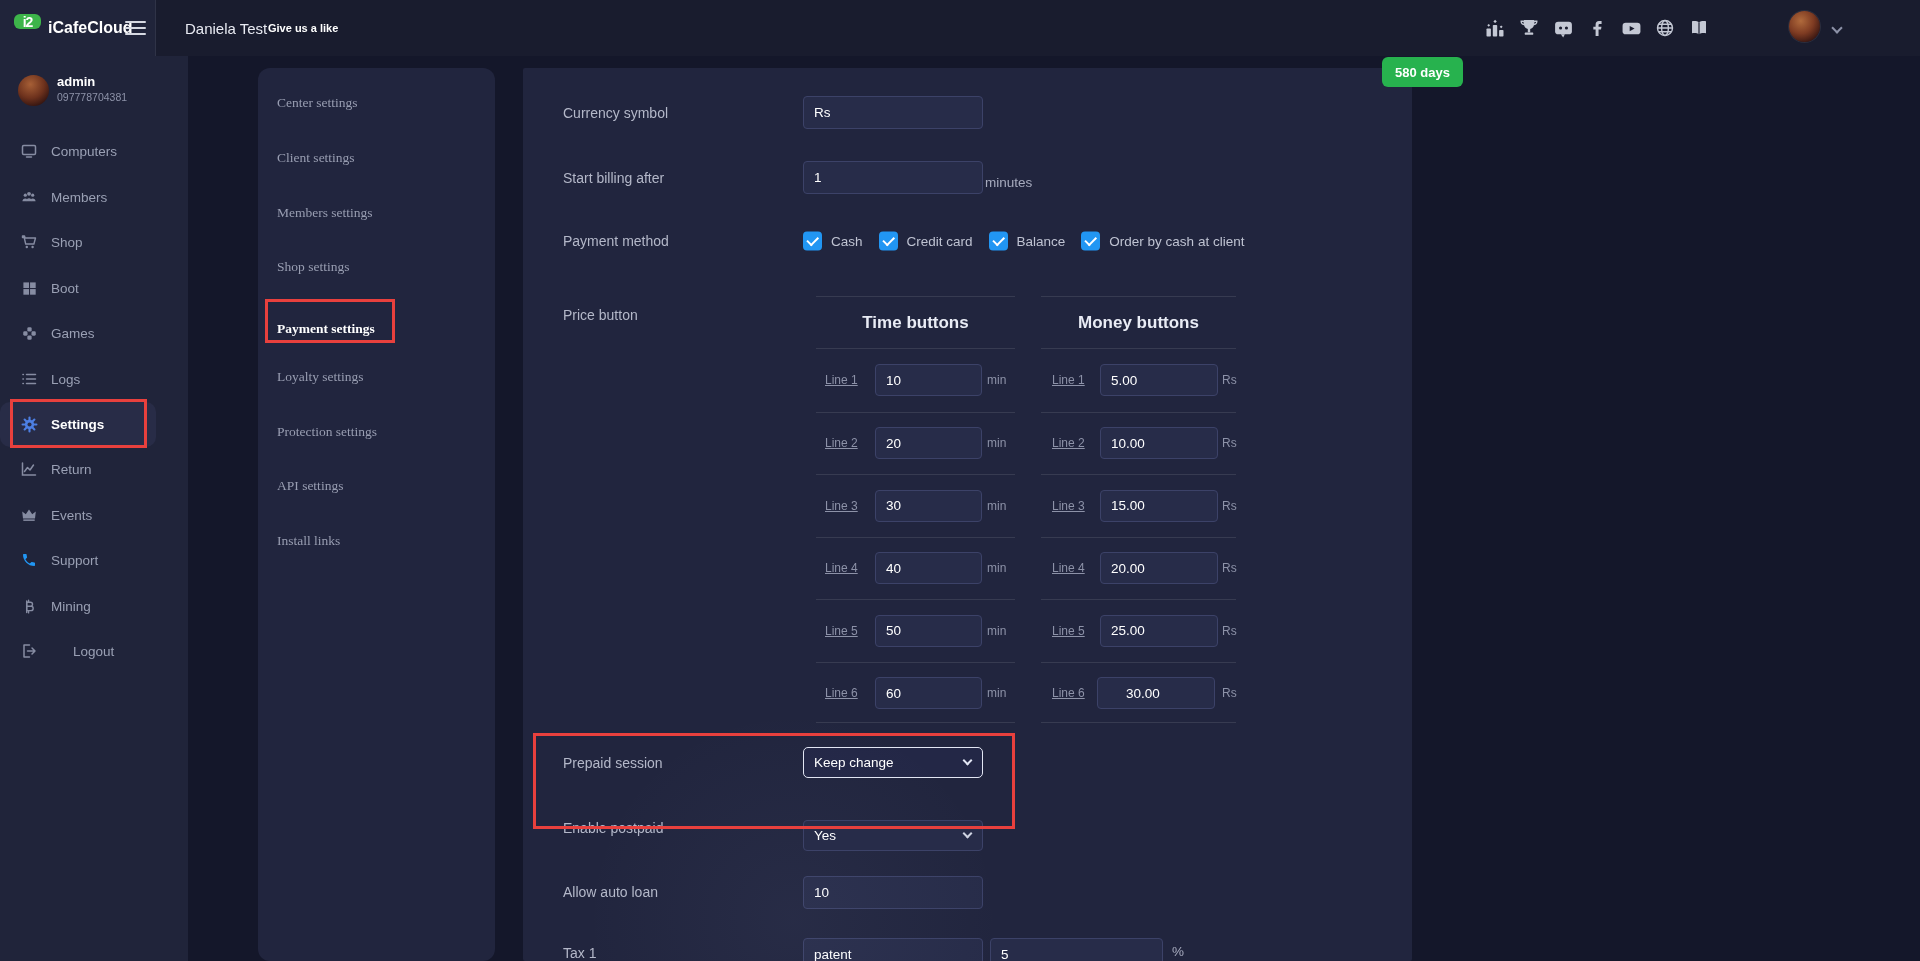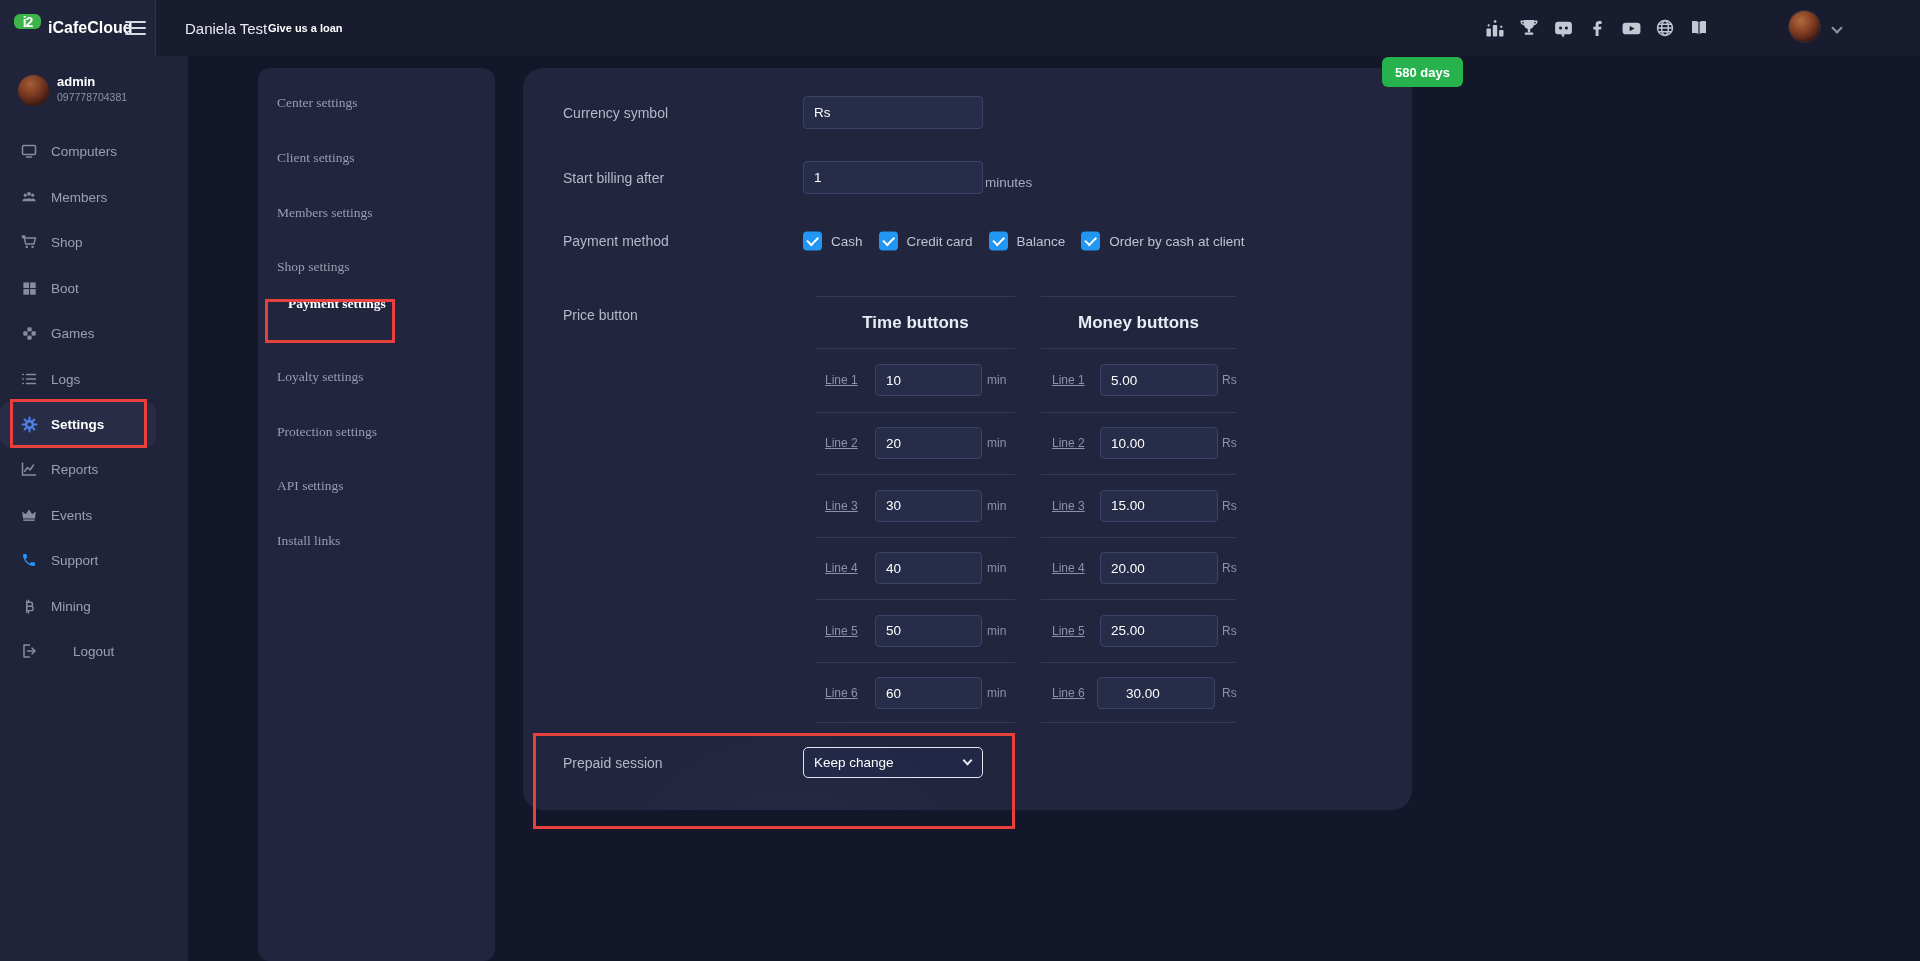--- a/index.html
+++ b/index.html
@@ -40,21 +40,21 @@
   .s-item{position:absolute;left:0;width:156px;height:34px;display:flex;align-items:center;gap:13px;padding-left:20px;
           color:var(--muted);font-size:13.5px;cursor:default;}
   .s-item .icn{width:18px;height:18px;display:flex;align-items:center;justify-content:center;color:#868ca2;flex:0 0 18px;}
   .s-item.active{color:#fff;font-weight:bold;}
 
   
   .nav-panel{position:absolute;left:258px;top:68px;width:237px;height:893px;background:var(--panel);border-radius:12px;z-index:5;}
   .n-item{position:absolute;left:19px;height:32px;display:flex;align-items:center;color:#999eb2;font-size:13.5px;font-family:Liberation Serif, serif;}
   .n-item.active{color:#fff;font-weight:bold;}
 
-  .main-panel{position:absolute;left:523px;top:68px;width:889px;height:742px;background:var(--panel);border-radius:20px;overflow:hidden;z-index:5;}
+  .main-panel{position:absolute;left:523px;top:68px;width:889px;height:893px;background:var(--panel);border-radius:2px;overflow:hidden;z-index:5;}
   .main-panel::after{content:"";position:absolute;left:60px;top:640px;width:420px;height:420px;border-radius:50%;
           background:radial-gradient(circle,rgba(160,170,220,.05),rgba(160,170,220,0) 70%);pointer-events:none;}
 
   .row-label{position:absolute;left:40px;transform:translateY(-50%);color:var(--label);font-size:14px;white-space:nowrap;}
   .suffix{position:absolute;transform:translateY(-50%);color:#a7abbe;font-size:13.5px;}
   .txt{position:absolute;height:33px;background:var(--input-bg);border:1px solid var(--input-border);border-radius:4px;
        color:#fff;font-size:13.5px;padding:0 10px;font-family:inherit;outline:none;}
 
   
   .cb-row{position:absolute;left:280px;top:173px;transform:translateY(-50%);display:flex;gap:16px;align-items:center;}
@@ -96,21 +96,21 @@
   <div class="topbar">
     <div class="topbar-corner"></div>
     <div class="logo-mark">i2</div>
     <div class="brand">iCafeCloud</div>
     <div class="burger">
         <i></i>
         <i></i>
         <i></i>
       </div>
     <div class="center-name">Daniela Test</div>
-    <div class="like-label">Give us a loan</div>
+    <div class="like-label">Give us a like</div>
     <div class="days-badge">580 days</div>
     <div class="top-icons" id="top-icons">
         <span class="ticon">
           <svg viewBox="0 0 20 20" width="20" height="20" fill="currentColor">
             <rect x="1.5" y="10.5" width="4.4" height="8" rx=".8"></rect>
             <rect x="7.8" y="7" width="4.4" height="11.5" rx=".8"></rect>
             <rect x="14.1" y="12" width="4.4" height="6.5" rx=".8"></rect>
             <rect x="2.7" y="6.3" width="2" height="2" transform="rotate(45 3.7 7.3)"></rect>
             <rect x="8.9" y="2.2" width="2.4" height="2.4" transform="rotate(45 10.1 3.4)"></rect>
             <rect x="15.2" y="7.8" width="2" height="2" transform="rotate(45 16.2 8.8)"></rect>
@@ -242,21 +242,21 @@
           </span>
           <span>Settings</span>
         </div>
         <div class="s-item" style="top: 396px;">
           <span class="icn">
             <svg viewBox="0 0 16 16" width="16" height="16" fill="none" stroke="currentColor" stroke-width="1.5">
               <path d="M1.5 2v12h13" stroke-linecap="round"></path>
               <path d="M3.5 10.5l3-4 2.5 2.5 3.5-5" stroke-linecap="round" stroke-linejoin="round"></path>
             </svg>
           </span>
-          <span>Reports</span>
+          <span>Return</span>
         </div>
         <div class="s-item" style="top: 442px;">
           <span class="icn">
             <svg viewBox="0 0 16 16" width="16" height="16" fill="currentColor">
               <path d="M2 11.5L1.2 4.6l3.6 2.7L8 2.6l3.2 4.7 3.6-2.7L14 11.5z"></path>
               <rect x="2.3" y="12.4" width="11.4" height="1.5"></rect>
             </svg>
           </span>
           <span>Events</span>
         </div>
@@ -288,21 +288,21 @@
         </div>
       </div>
   </div>
 
   <div class="nav-panel">
     <div id="settings-nav">
         <div class="n-item" style="top: 19px;">Center settings</div>
         <div class="n-item" style="top: 74px;">Client settings</div>
         <div class="n-item" style="top: 129px;">Members settings</div>
         <div class="n-item" style="top: 183px;">Shop settings</div>
-        <div class="n-item active" style="top: 220px; margin-left: 11px;">Payment settings</div>
+        <div class="n-item active" style="top: 245px;">Payment settings</div>
         <div class="n-item" style="top: 293px;">Loyalty settings</div>
         <div class="n-item" style="top: 348px;">Protection settings</div>
         <div class="n-item" style="top: 402px;">API settings</div>
         <div class="n-item" style="top: 457px;">Install links</div>
       </div>
   </div>
 
   <div class="main-panel">
 
     <div class="row-label" style="top:45px">Currency symbol</div>

